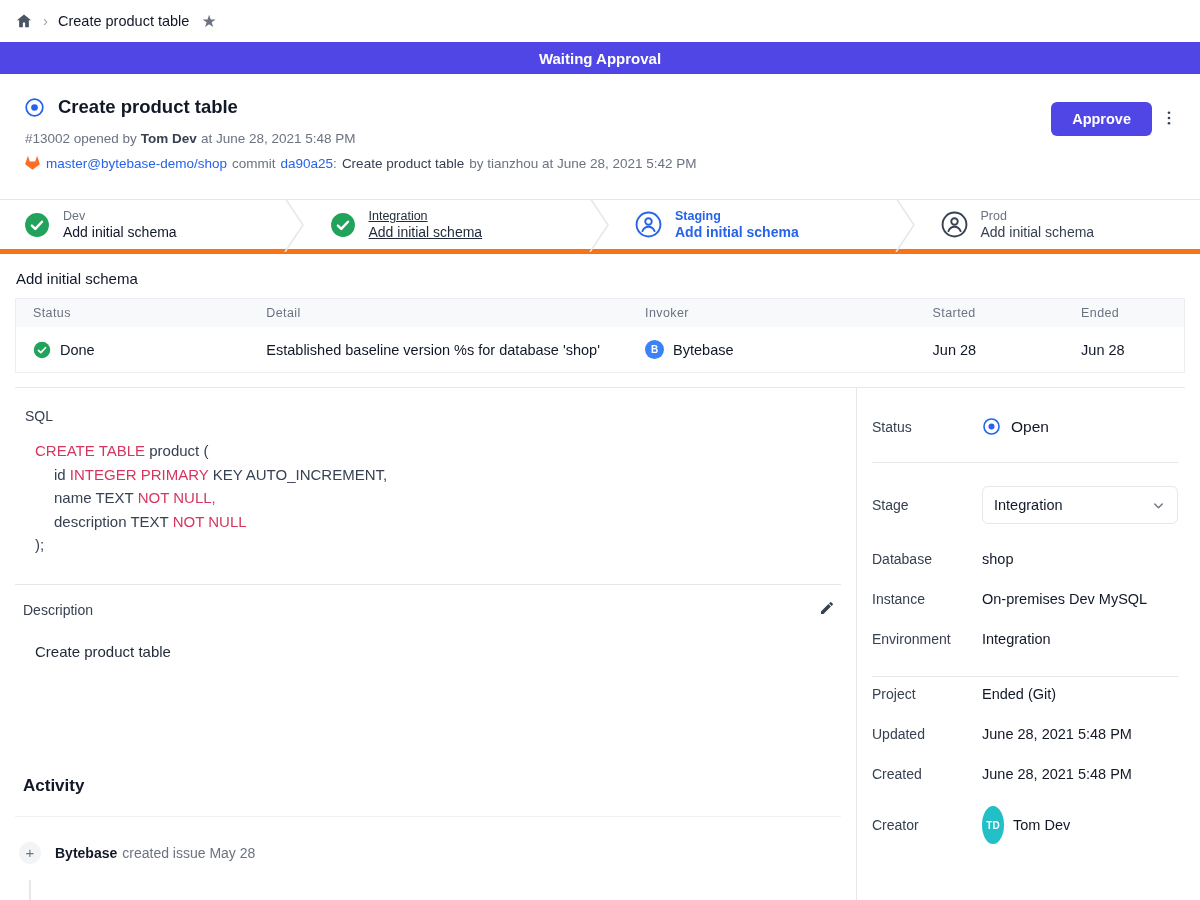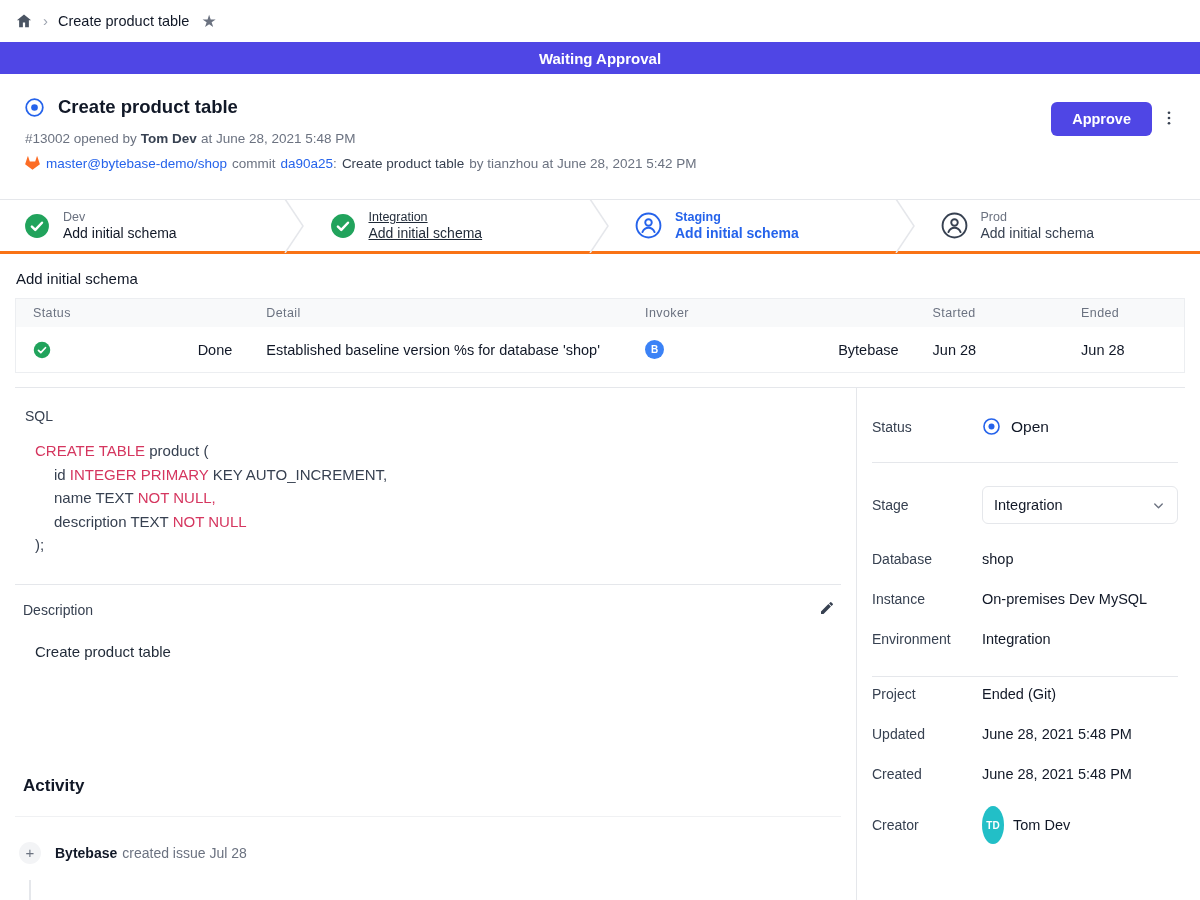--- a/index.html
+++ b/index.html
@@ -24,39 +24,39 @@
   .meta1 { display:flex; align-items:center; gap:4px; margin:13px 0 0 1px; font-size:13.5px; color:#6b7280; }
   .meta1 .author { color:#374151; font-weight:600; }
   .meta2 { display:flex; align-items:center; gap:5px; margin:9px 0 12px 0; font-size:13.5px; color:#6b7280; }
   .meta2 .link { color:#2563eb; }
   .meta2 .msg { color:#374151; font-weight:500; }
   .approve-btn { position:absolute; right:48px; top:28px; background:#4f46e5; color:#fff; border:none; border-radius:6px;
                  padding:9px 21px; font-size:14.5px; font-weight:600; font-family:inherit; cursor:pointer; }
   .kebab { position:absolute; right:22px; top:35px; cursor:pointer; }
 
   
-  .pipeline { display:flex; align-items:stretch; height:55px; border-top:1px solid #e5e7eb; border-bottom:3px solid #f97316; }
+  .pipeline { display:flex; align-items:stretch; height:55px; border-top:1px solid #e5e7eb; border-bottom:5px solid #f97316; }
   .stage { flex:1; display:flex; align-items:center; gap:13px; padding-left:24px; cursor:pointer; }
   .stage .texts { display:flex; flex-direction:column; gap:1px; }
   .stage .env { font-size:12.5px; color:#6b7280; }
   .stage .task { font-size:14px; color:#111827; }
   .stage.done-link .env, .stage.done-link .task { text-decoration:underline; color:#1f2937; }
   .stage.active .env, .stage.active .task { color:#2563eb; font-weight:700; text-decoration:none; }
   .stage.default .env { color:#6b7280; }
   .stage.default .task { color:#374151; }
   .sep { flex:0 0 auto; display:flex; align-items:center; }
 
   
   .task-section { padding:16px 15px 0 15px; }
   .task-title { font-size:15px; color:#111827; margin-left:1px; }
   table.tasks { width:100%; border-collapse:collapse; margin-top:11px; border:1px solid #eceef1; }
   table.tasks thead th { background:#f8f9fa; text-align:left; font-size:12.5px; font-weight:500; color:#6b7280;
                          letter-spacing:0.4px; padding:7px 17px; }
   table.tasks tbody td { padding:13px 17px; font-size:14.5px; color:#111827; background:#fff; }
-  .cell-flex { display:flex; align-items:center; gap:9px;justify-content:space-between; }
+  .cell-flex { display:flex; align-items:center; gap:9px; }
   .avatar { border-radius:50%; color:#fff; display:inline-flex; align-items:center; justify-content:center; font-weight:600; flex:0 0 auto; }
   .avatar.b  { width:19px; height:19px; background:#3b82f6; font-size:10px; }
   .avatar.jd { width:22px; height:22px; background:#e14d4d; font-size:10px; }
   .avatar.td { width:22px; height:38px; background:#22bfc7; font-size:10px; }
   .section-divider { border-bottom:1px solid #e5e7eb; margin-top:14px; }
 
   
   .main { display:flex; align-items:stretch; height:531px; }
   .content-left { width:856px; position:relative; }
   .sidebar { flex:1; border-left:1px solid #e5e7eb; padding:20px 22px 0 15px; }
@@ -281,21 +281,21 @@
       </div>
       <div class="desc-content">Create product table</div>
 
       <div class="activity-title">Activity</div>
       <div class="activity-divider"></div>
       <div id="activity-list">
           <div class="activity-item">
             <span class="plus-circle">+</span>
     <span class="activity-text">
               <span class="actor">Bytebase</span>
-              <span>created issue Jul 28</span>
+              <span>created issue May 28</span>
             </span>
           </div>
         </div>
     </div>
 
     <div class="sidebar">
       <div class="side-row">
         <span class="side-label">Status</span>
         <span class="side-value status-val">
           <span style="display:flex">

